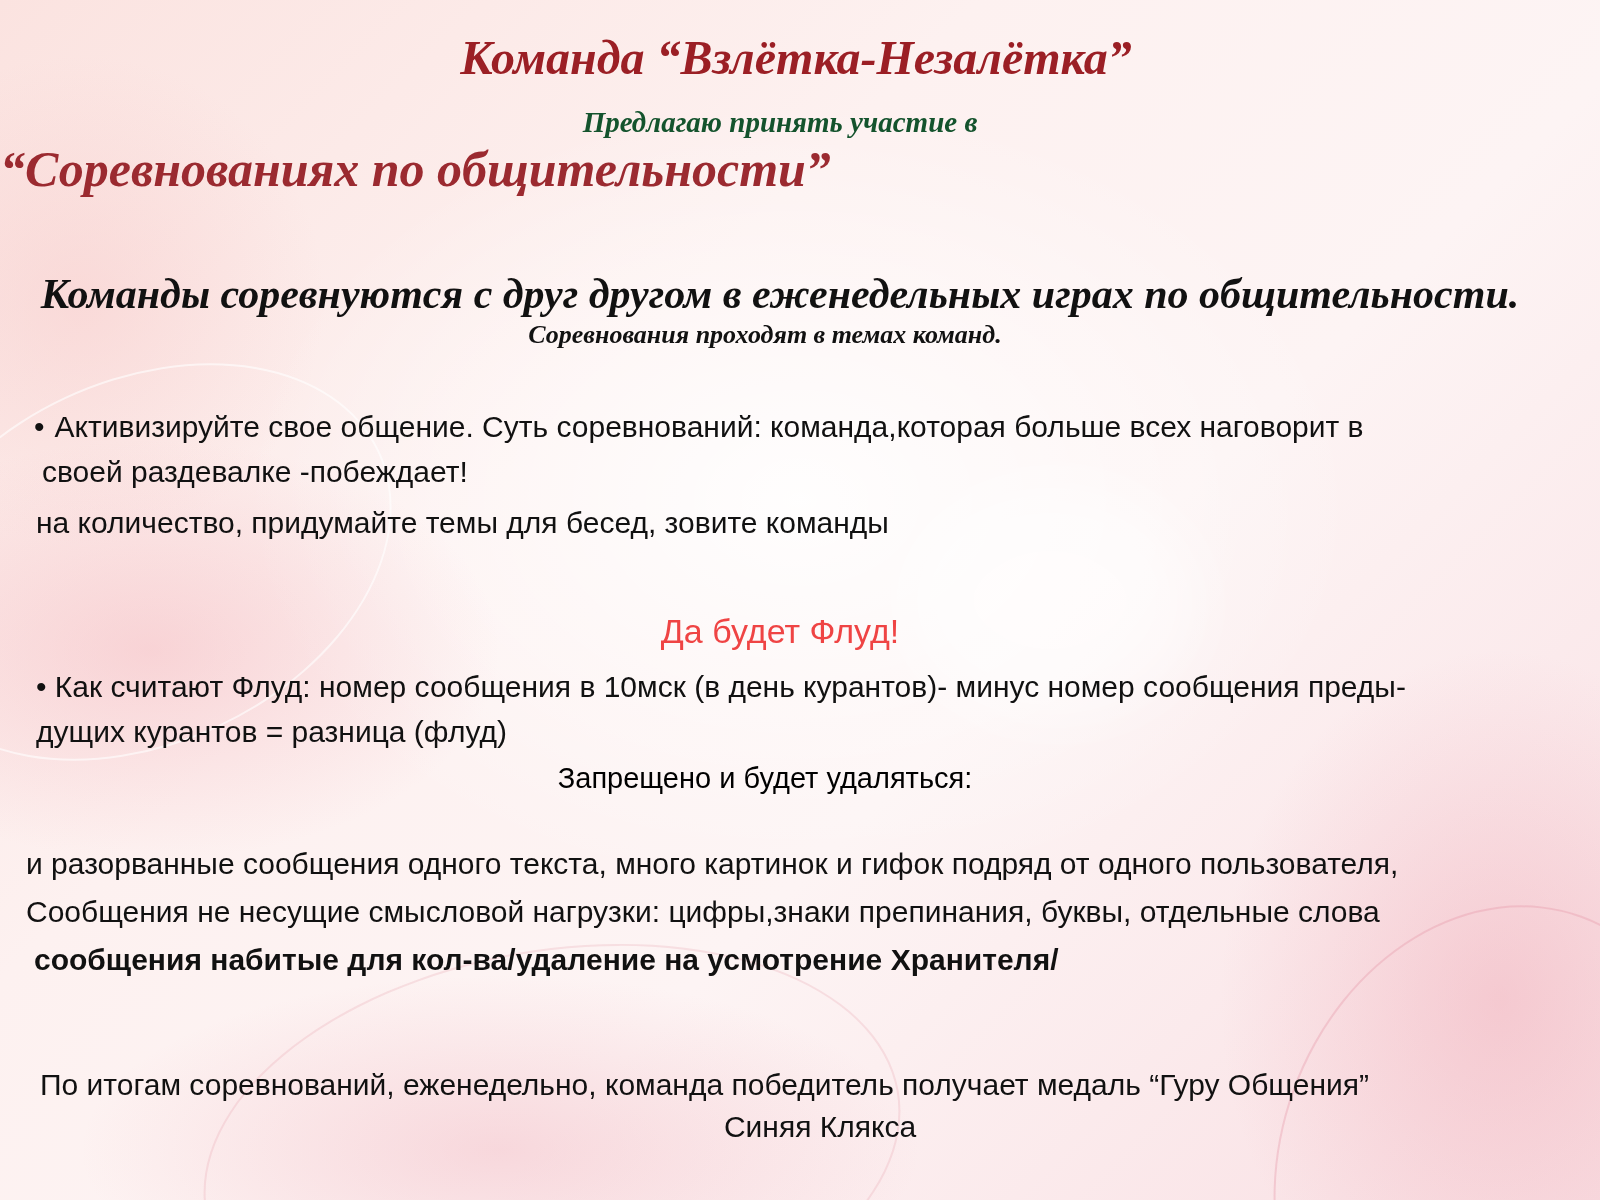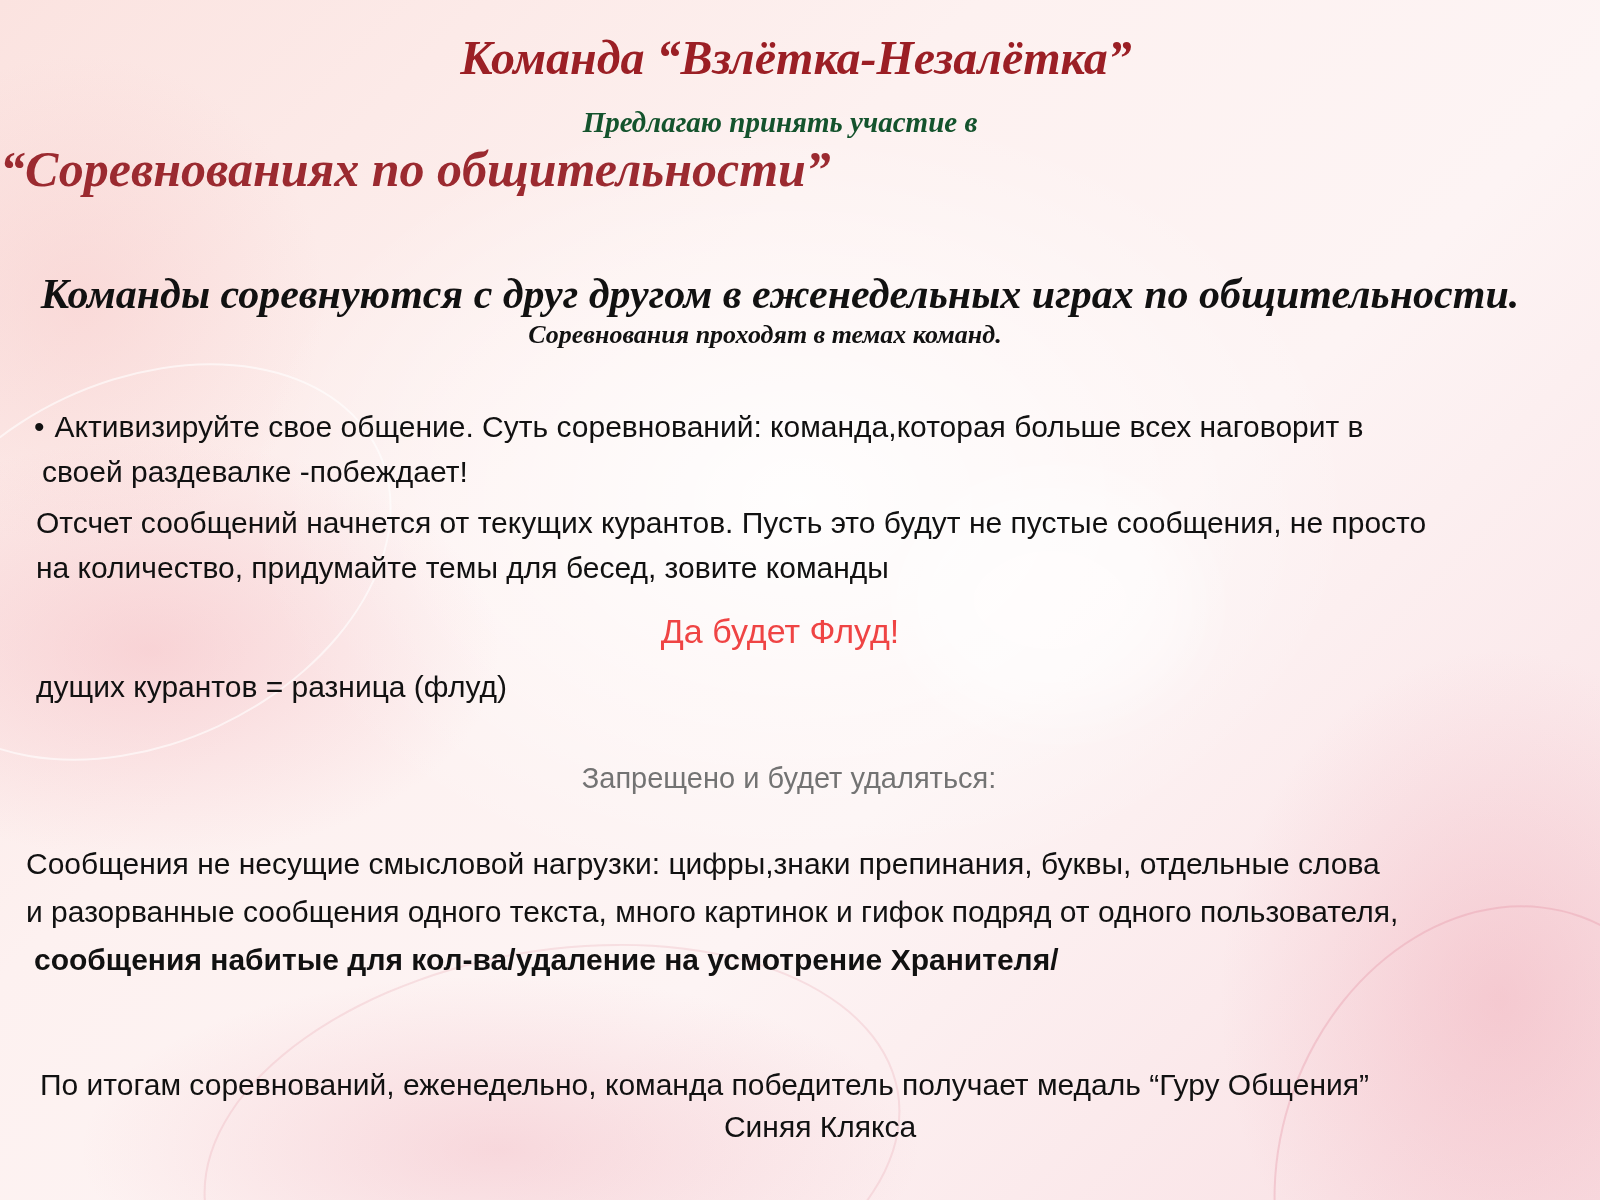--- a/index.html
+++ b/index.html
@@ -56,32 +56,32 @@
 
 <div id="intro1" class="abs serif-title">Команды соревнуются с друг другом в еженедельных играх по общительности.</div>
 <div id="intro2" class="abs serif-title">Соревнования проходят в темах команд.</div>
 
 <div id="p1" class="abs body-text">
   <span class="line"><span class="bullet">•</span><span>Активизируйте свое общение. Суть соревнований: команда,которая больше всех наговорит в</span></span>
   <span class="line" style="padding-left:8px;">своей раздевалке -побеждает!</span>
 </div>
 
 <div id="p2" class="abs body-text">
-  <span class="line">Отсчет сообщений начнется от текущих курантов. Пусть это будут не пустые сообщения, не просто</span>
   <span class="line">на количество, придумайте темы для бесед, зовите команды</span>
 </div>
 
 <div id="flood" class="abs" style="color:#ef4444;">Да будет Флуд!</div>
 
 <div id="p3" class="abs body-text">
+  <span class="line">• Как считают Флуд: номер сообщения в 10мск (в день курантов)- минус номер сообщения преды-</span>
   <span class="line">дущих курантов = разница (флуд)</span>
 </div>
 
-<div id="forbidden" class="abs" style="color:#737373;padding-left:24px;">Запрещено и будет удаляться:</div>
+<div id="forbidden" class="abs" style="color:#000000;">Запрещено и будет удаляться:</div>
 
 <div id="p4" class="abs body-text">
+  <span class="line">и разорванные сообщения одного текста, много картинок и гифок подряд от одного пользователя,</span>
   <span class="line">Сообщения не несущие смысловой нагрузки: цифры,знаки препинания, буквы, отдельные слова</span>
-  <span class="line">и разорванные сообщения одного текста, много картинок и гифок подряд от одного пользователя,</span>
   <span class="line" style="padding-left:8px;font-weight:bold;">сообщения набитые для кол-ва/удаление на усмотрение Хранителя/</span>
 </div>
 
 <div id="p5" class="abs body-text">По итогам соревнований, еженедельно, команда победитель получает медаль “Гуру Общения”</div>
 <div id="signature" class="abs">Синяя Клякса</div>
 
 </body></html>

